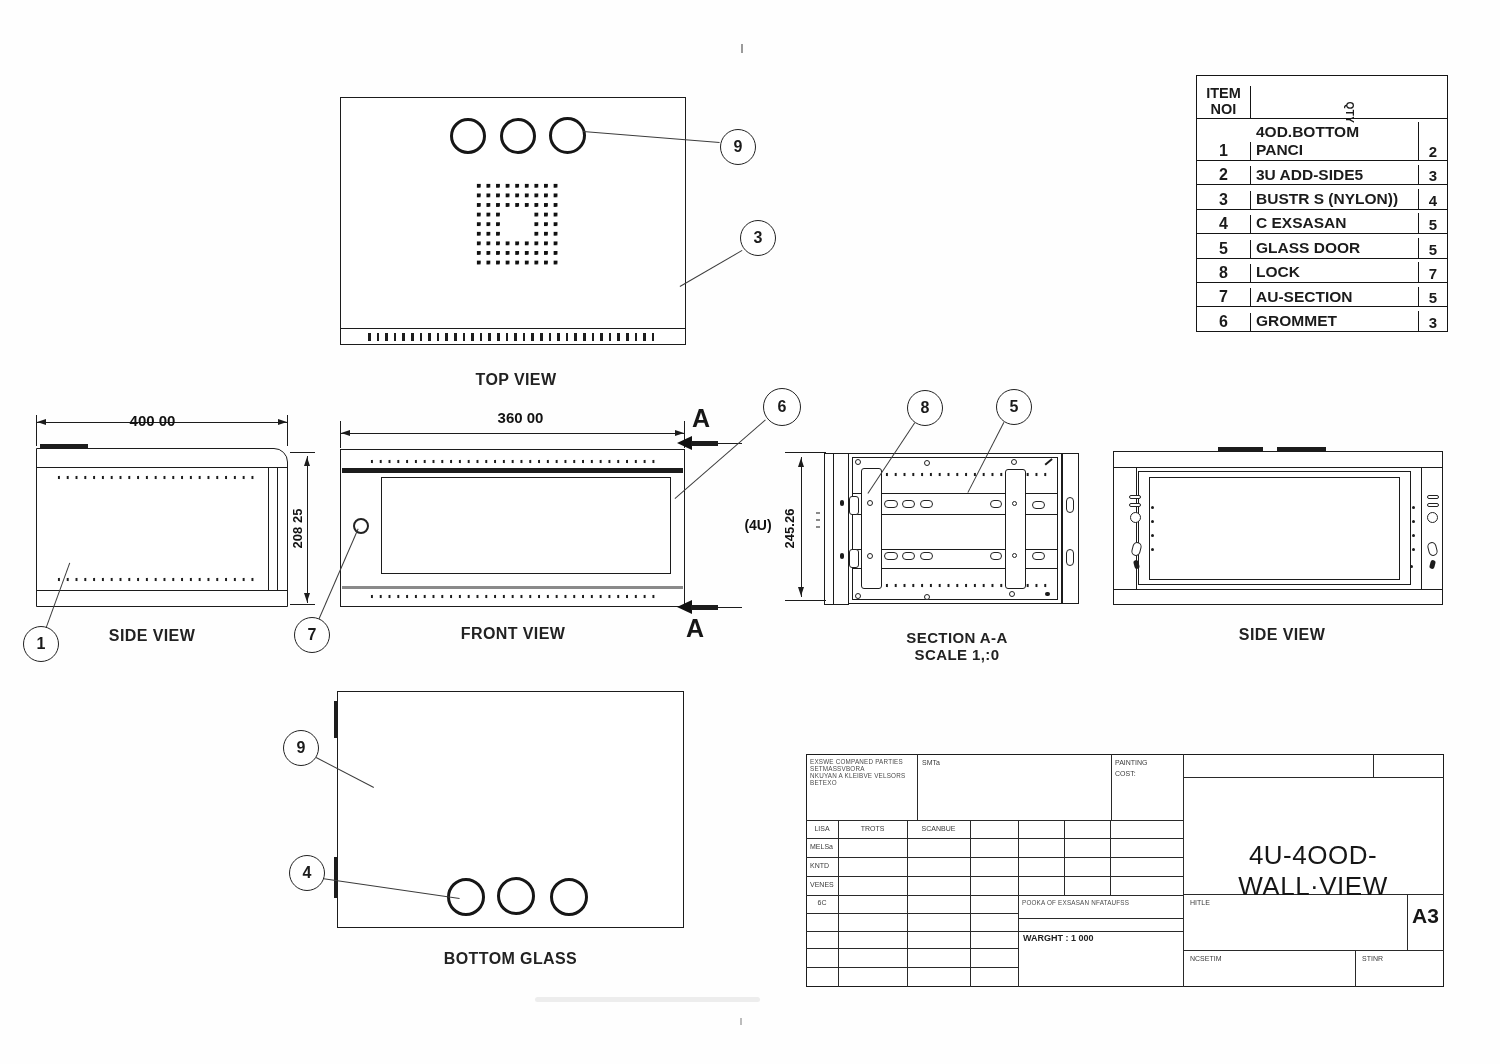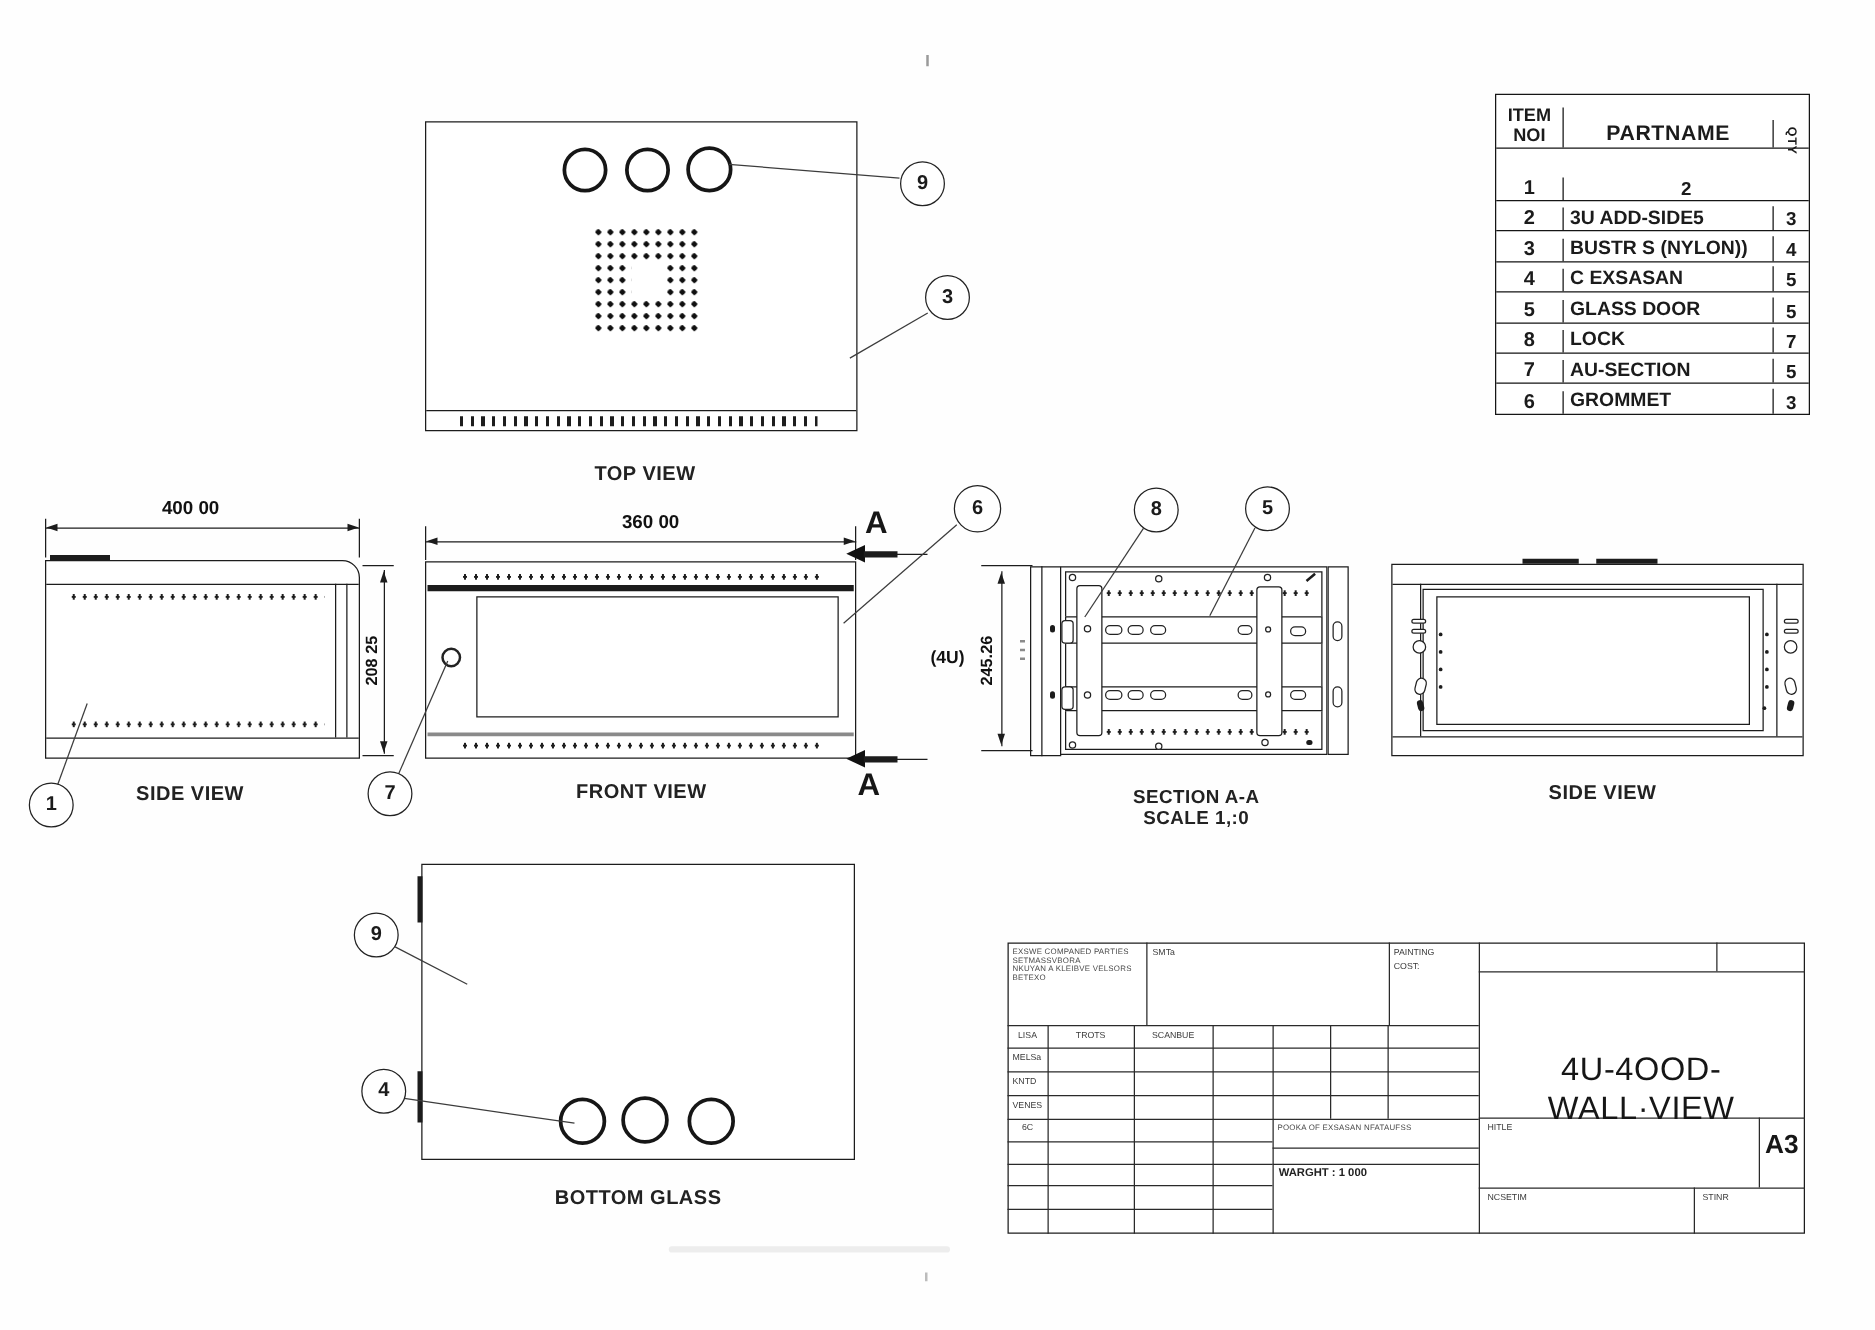--- a/index.html
+++ b/index.html
@@ -83,21 +83,21 @@
     <div class="dots" style="left:55px;top:575px;width:205px;height:9px;"></div>
     <div class="vl" style="left:268px;top:467px;height:123px;"></div>
     <div class="vl" style="left:277px;top:467px;height:123px;"></div>
     <div class="hl" style="left:37px;top:590px;width:250px;"></div>
 
     <div class="vl" style="left:36px;top:415px;height:31px;"></div>
     <div class="vl" style="left:287px;top:415px;height:31px;"></div>
     <div class="hl" style="left:36px;top:422px;width:252px;"></div>
     <div class="a-l" style="left:36.5px;top:418.8px;"></div>
     <div class="a-r" style="left:278px;top:418.8px;"></div>
-    <div class="dim" style="left:110px;top:398px;width:85px;">400 00</div>
+    <div class="dim" style="left:110px;top:412px;width:85px;">400 00</div>
 
     <div class="hl" style="left:290px;top:452px;width:25px;"></div>
     <div class="hl" style="left:290px;top:604px;width:25px;"></div>
     <div class="vl" style="left:307px;top:456px;height:147px;"></div>
     <div class="a-u" style="left:304px;top:456.5px;"></div>
     <div class="a-d" style="left:304px;top:593px;"></div>
     <div class="dim" style="left:267px;top:521px;width:60px;font-size:13px;transform:rotate(-90deg);">208 25</div>
     <div class="leader" style="left:46px;top:628px;width:70px;transform:rotate(-70deg);"></div>
     <div class="balloon" style="left:23px;top:626px;">1</div>
     <div class="vlabel" style="left:82px;top:627px;width:140px;">SIDE VIEW</div>
@@ -244,27 +244,28 @@
     <div class="balloon" style="left:283px;top:730px;">9</div>
     <div class="leader" style="left:322px;top:878px;width:139px;transform:rotate(8.3deg);"></div>
     <div class="balloon" style="left:289px;top:855px;">4</div>
     <div class="vlabel" style="left:428px;top:950px;width:165px;">BOTTOM GLASS</div>
   </div>
 
   <div class="ptable">
     <div class="prow hdr">
       <div class="pc1">ITEM
 NOI</div>
-      <div class="pc2">PARTNAME</div>
       <div class="pc3">
           <span class="qty-rot">QTY</span>
         </div>
     </div>
     <div class="prow r1">
       <div class="pc1">1</div>
+      <div class="pc2">4OD.BOTTOM
+PANCI</div>
       <div class="pc3">2</div>
     </div>
     <div class="prow rr">
       <div class="pc1">2</div>
       <div class="pc2">3U ADD-SIDE5</div>
       <div class="pc3">3</div>
     </div>
     <div class="prow rr">
       <div class="pc1">3</div>
       <div class="pc2">BUSTR S (NYLON))</div>

